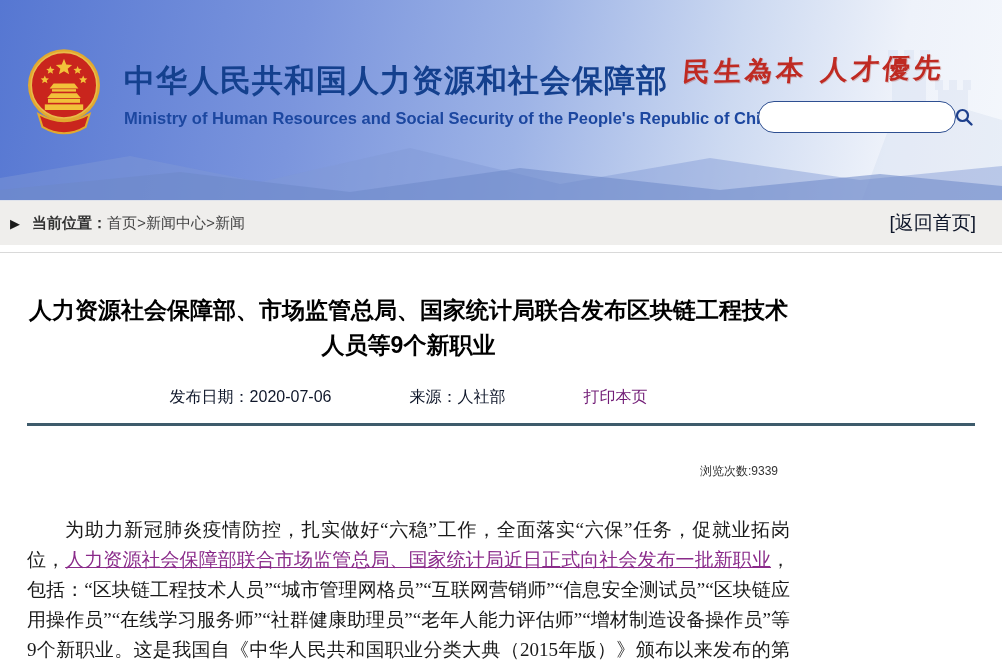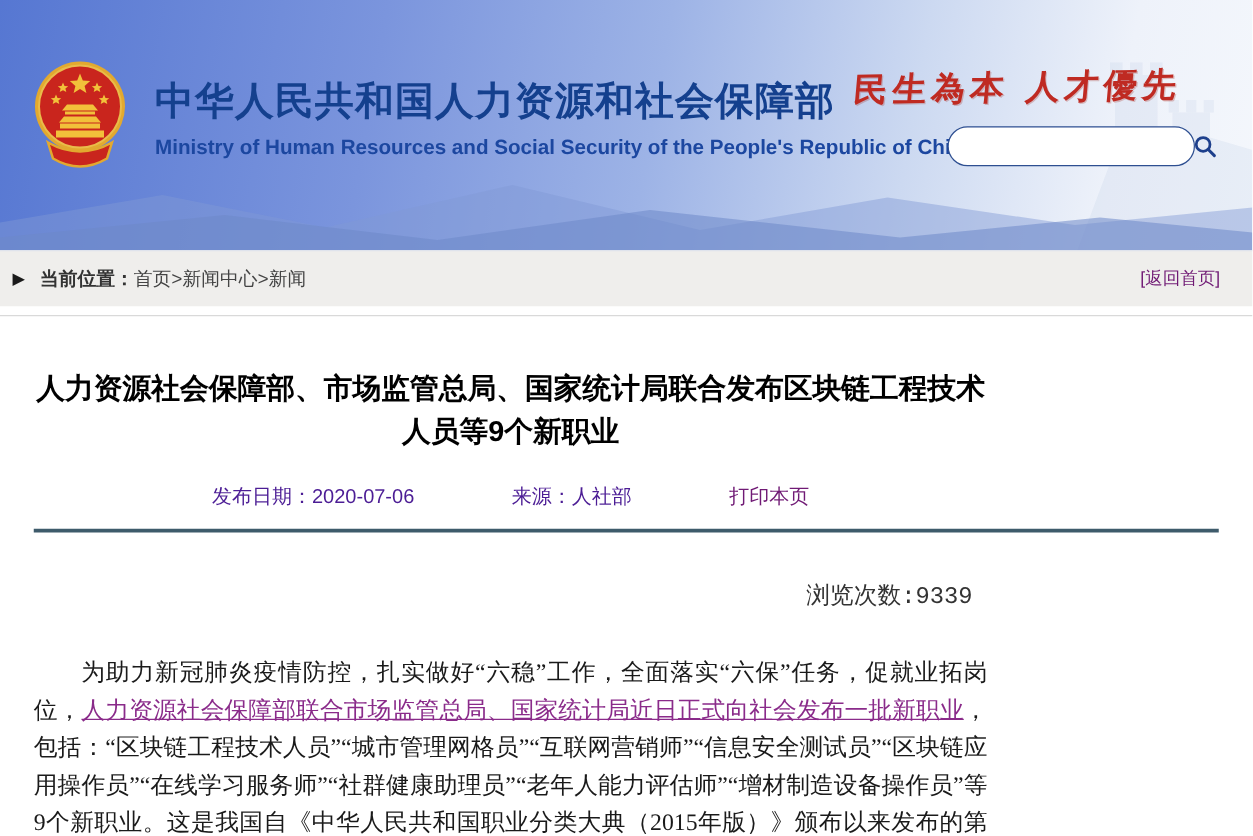--- a/index.html
+++ b/index.html
@@ -39,39 +39,39 @@
 
   
   .breadcrumb-bar {
     width:1002px; height:45px; background:#efeeec; border-top:1px solid #dfe3ec;
     display:flex; align-items:center; padding:0 26px 0 10px; font-size:15px; color:#333;
   }
   .crumb-arrow { color:#1a1a1a; font-size:13px; margin-right:12px; }
   .crumb-label { font-weight:bold; color:#333; }
   .crumb-path { color:#444;font-family:Liberation Mono, monospace; }
   .crumb-spacer { flex:1; }
-  .return-home { color:#701a75; text-decoration:none; font-size:14px;margin-left:28px; }
+  .return-home { color:#0f172a; text-decoration:none; font-size:19px;margin-left:28px; }
 
   .thin-divider { width:1002px; height:1px; background:#d9d9d9; margin-top:7px; }
 
   
   .article { padding:0 27px; }
   .article-title {
     margin:40px auto 16px auto; max-width:935px; text-align:center;
     font-size:23px; font-weight:bold; color:#000; line-height:35px;
     font-family:"Liberation Sans","DejaVu Sans",sans-serif;
   }
   .meta-row {
     margin-top:24px; display:flex; justify-content:center; gap:78px;
     font-size:16px; color:#333;
   }
-  .meta-item { color:#4c1d95; }
+  .meta-item { color:#0f172a; }
   .print-link { color:#701a75; text-decoration:none; cursor:pointer; }
   .teal-rule { margin-top:15px; border:none; border-top:3px solid #3e5b6b; width:948px; }
-  .view-count { margin-top:37px; text-align:right; padding-right:12px; font-size:19px; color:#333;font-family:Liberation Mono, monospace; }
+  .view-count { margin-top:37px; text-align:right; padding-right:12px; font-size:12px; color:#333; }
   .article-body {
     margin-top:35px; font-size:19px; line-height:30px; color:#1a1a1a;
     text-align:justify; text-indent:2em;
     font-family:"Liberation Serif","DejaVu Serif",serif;
   }
   .body-link { color:#8a2b8a; text-decoration:underline; }
 </style>
 </head>
 <body>
 

